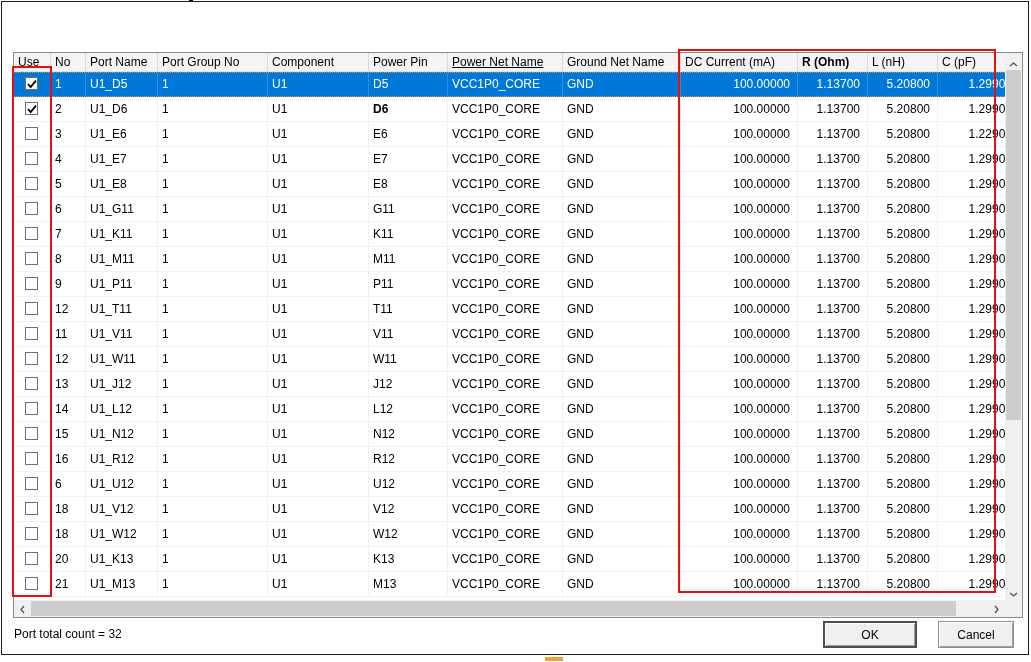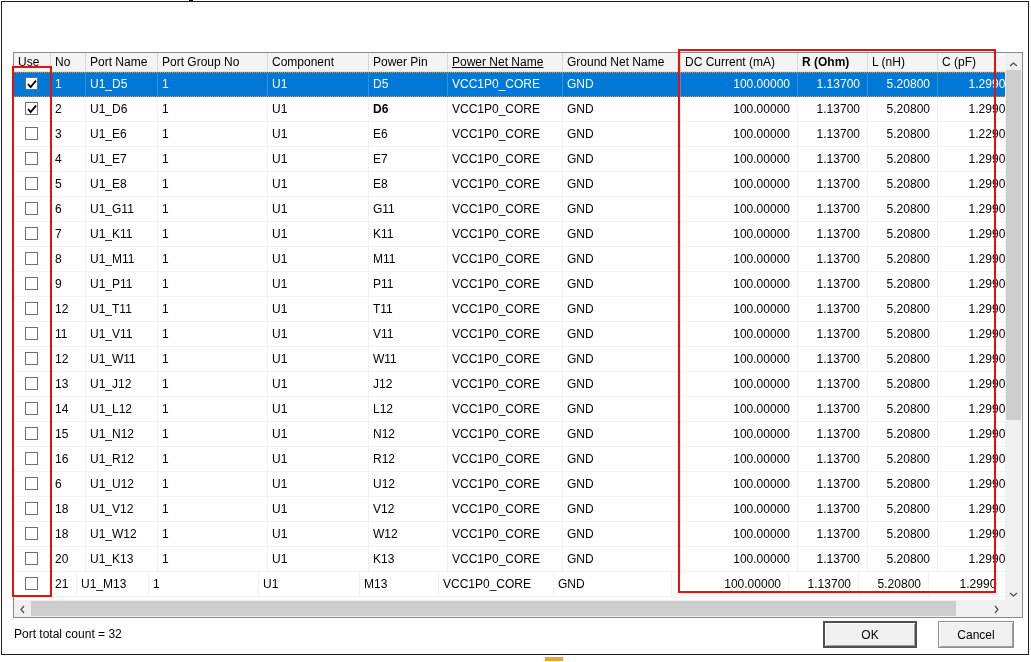--- a/index.html
+++ b/index.html
@@ -370,21 +370,21 @@
             <div class="cell cell-power_pin" style="width: 79px;">K13</div>
             <div class="cell cell-power_net_name" style="width: 115px;">VCC1P0_CORE</div>
             <div class="cell cell-ground_net_name" style="width: 118px;">GND</div>
             <div class="cell cell-dc_current num" style="width: 117px;">100.00000</div>
             <div class="cell cell-r num" style="width: 70px;">1.13700</div>
             <div class="cell cell-l num" style="width: 70px;">5.20800</div>
             <div class="cell cell-c num" style="width: 69px;"><span class="clipshift">1.29900</span></div>
           </div>
           <div class="row">
             <div class="cell cell-use" style="width: 37px;"><span class="checkbox"></span></div>
-            <div class="cell cell-no" style="width: 26px;">21</div>
+            <div class="cell cell-no" style="width: 35px;">21</div>
             <div class="cell cell-port_name" style="width: 72px;">U1_M13</div>
             <div class="cell cell-port_group_no" style="width: 110px;">1</div>
             <div class="cell cell-component" style="width: 101px;">U1</div>
             <div class="cell cell-power_pin" style="width: 79px;">M13</div>
             <div class="cell cell-power_net_name" style="width: 115px;">VCC1P0_CORE</div>
             <div class="cell cell-ground_net_name" style="width: 118px;">GND</div>
             <div class="cell cell-dc_current num" style="width: 117px;">100.00000</div>
             <div class="cell cell-r num" style="width: 70px;">1.13700</div>
             <div class="cell cell-l num" style="width: 70px;">5.20800</div>
             <div class="cell cell-c num" style="width: 69px;"><span class="clipshift">1.29900</span></div>

